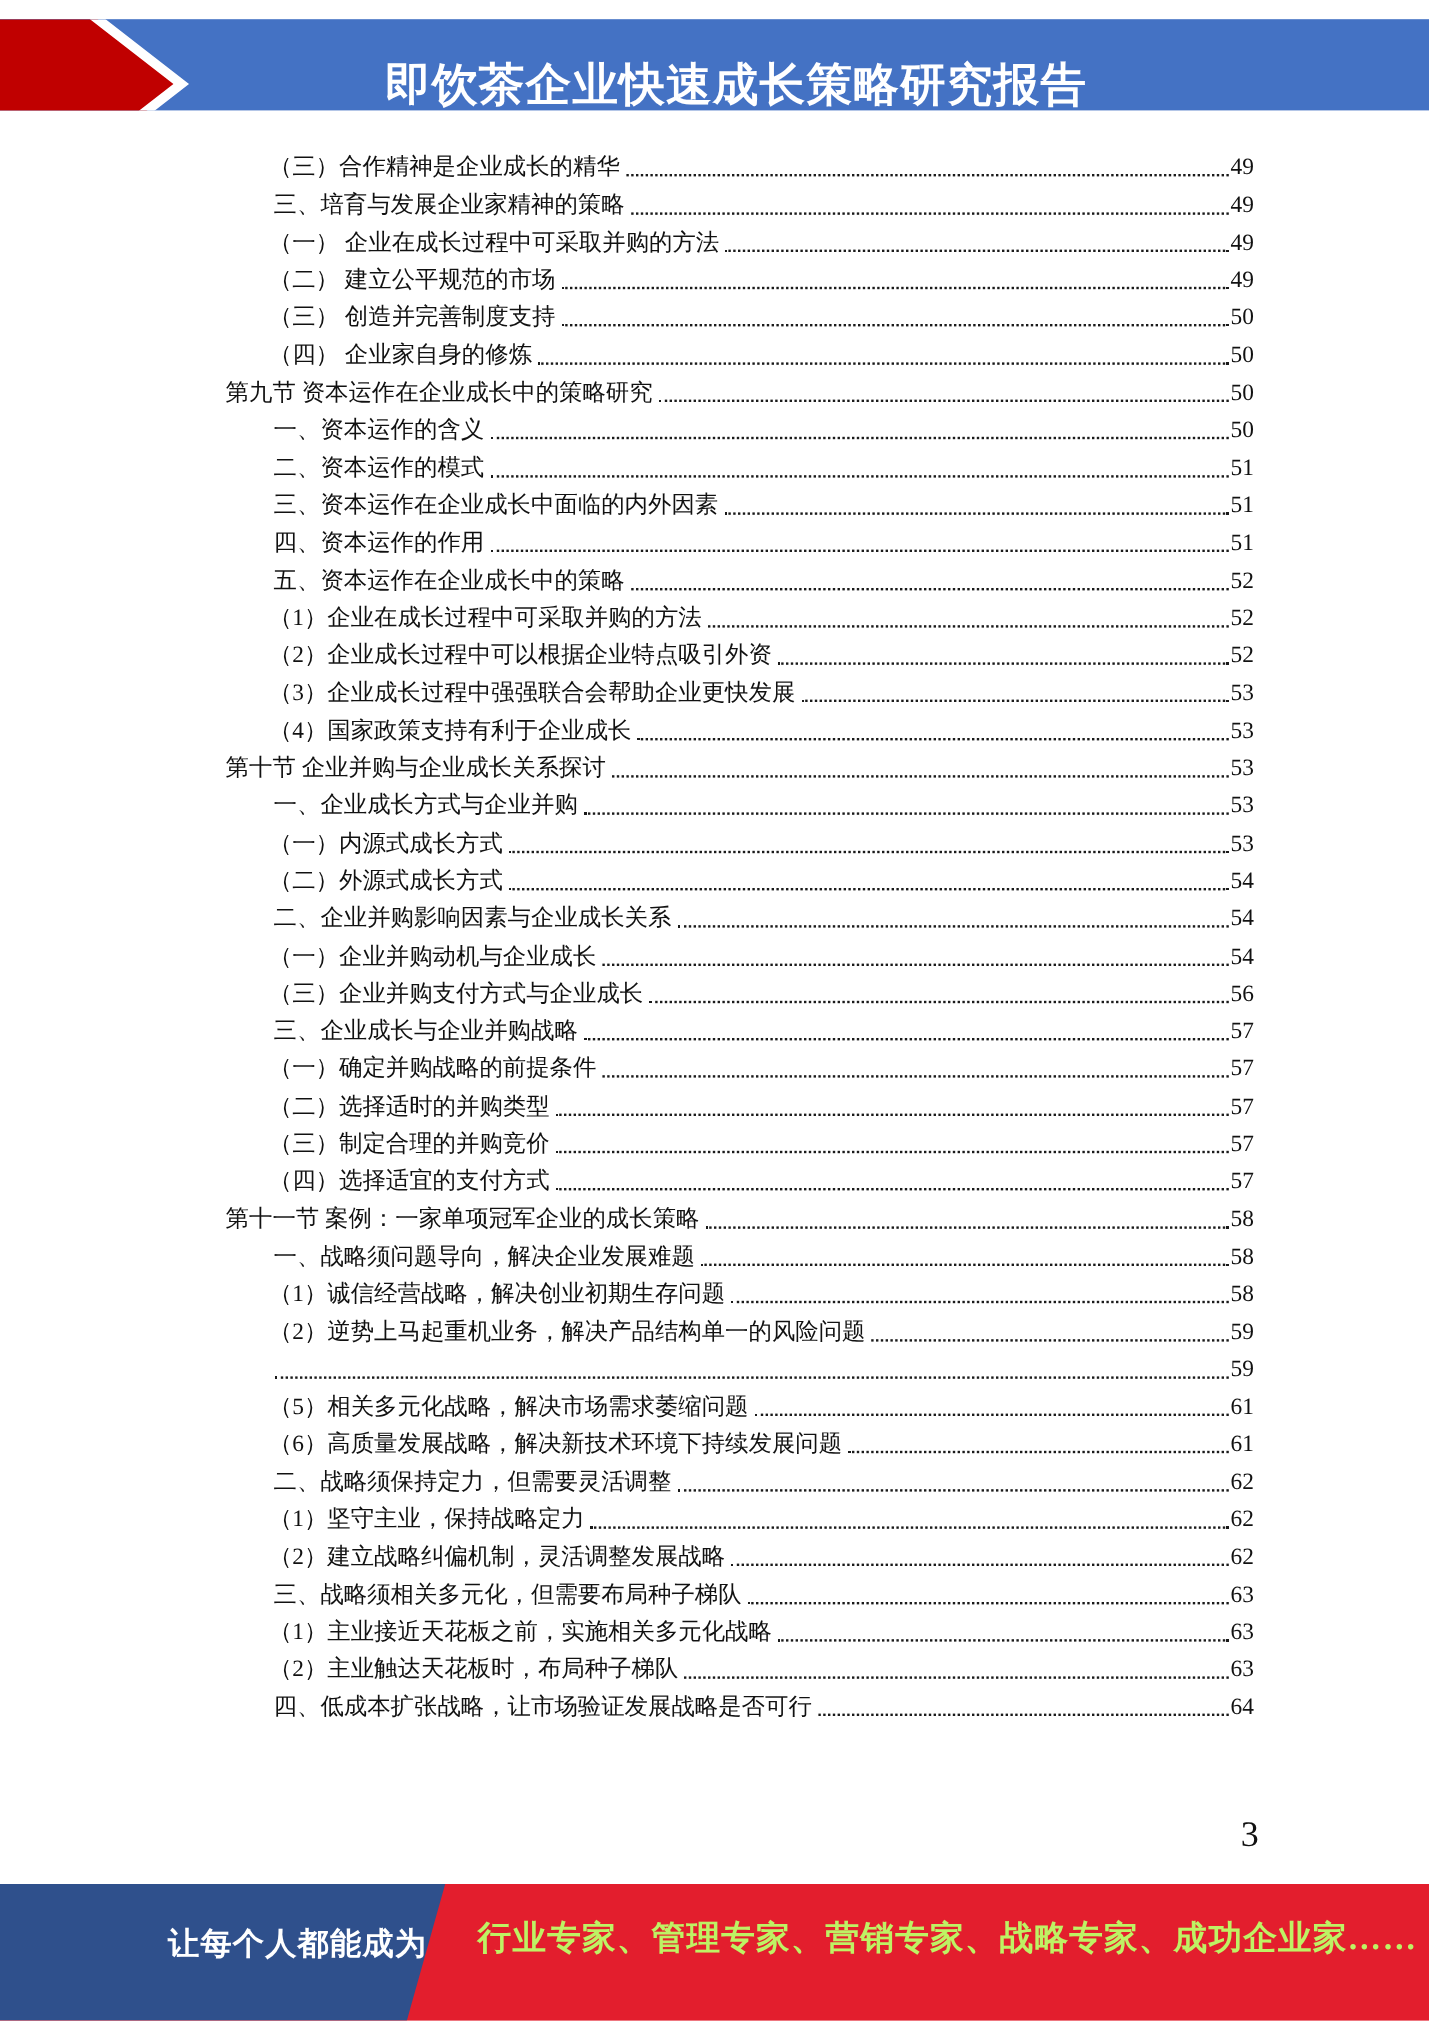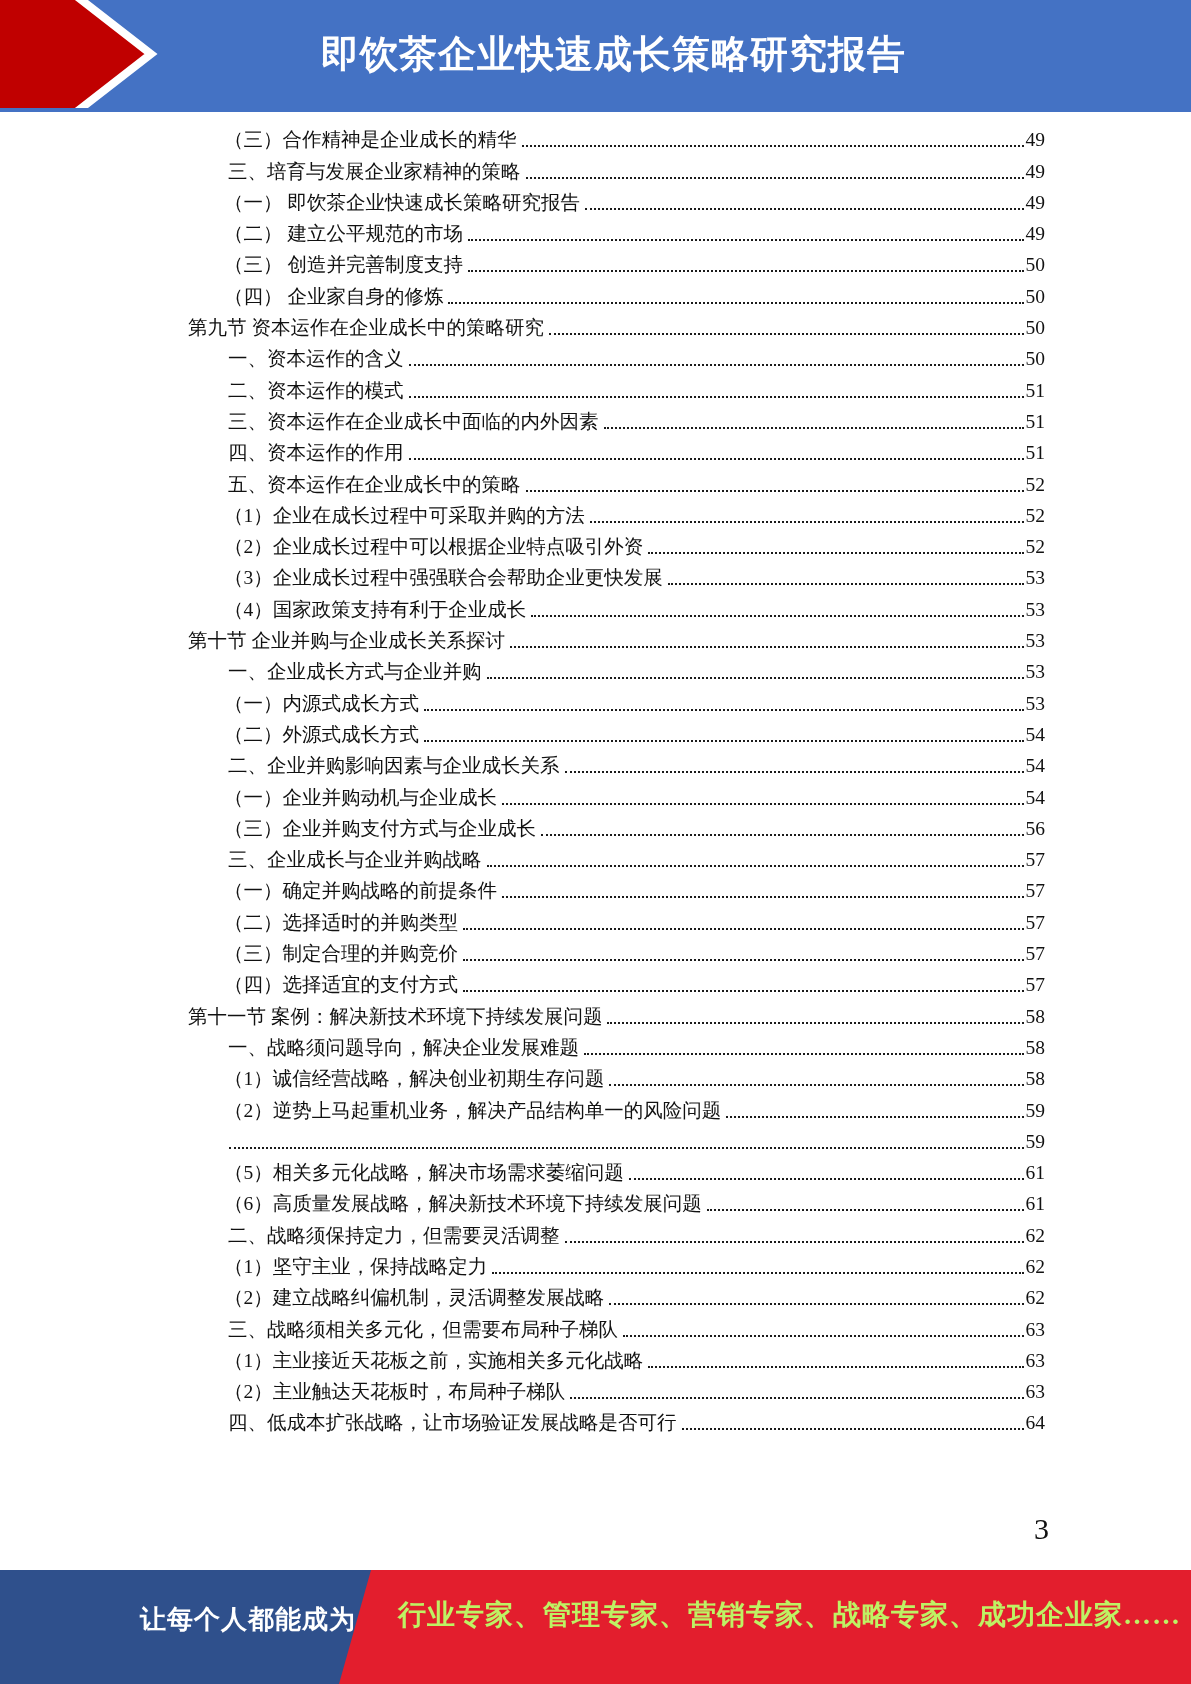--- a/index.html
+++ b/index.html
@@ -14,22 +14,22 @@
   body{
     position:relative;
     background:#ffffff;
     font-family:"Liberation Serif","DejaVu Serif",serif;
     color:var(--text);
     overflow:hidden;
   }
 
   
   .header-banner{
-    position:absolute;top:0;left:0;
-    width:1191px;height:112px;
+    position:absolute;top:16px;left:0;
+    width:1191px;height:76px;
     background:var(--header-blue);
     overflow:hidden;
   }
   .header-arrow{
     position:absolute;left:0;top:0;
   }
   .header-title{
     position:absolute;left:0;right:0;top:0;height:108px;
     display:flex;align-items:center;justify-content:center;
     padding-left:36px;
@@ -114,21 +114,21 @@
     <span class="toc-page">49</span>
   </div>
 
   <div class="toc-row lvl1">
     <span class="toc-label">三、培育与发展企业家精神的策略</span>
     <span class="toc-leader"></span>
     <span class="toc-page">49</span>
   </div>
 
   <div class="toc-row lvl2">
-    <span class="toc-label">（一） 即饮茶企业快速成长策略研究报告</span>
+    <span class="toc-label">（一） 企业在成长过程中可采取并购的方法</span>
     <span class="toc-leader"></span>
     <span class="toc-page">49</span>
   </div>
 
   <div class="toc-row lvl2">
     <span class="toc-label">（二） 建立公平规范的市场</span>
     <span class="toc-leader"></span>
     <span class="toc-page">49</span>
   </div>
 
@@ -271,21 +271,21 @@
     <span class="toc-page">57</span>
   </div>
 
   <div class="toc-row lvl2">
     <span class="toc-label">（四）选择适宜的支付方式</span>
     <span class="toc-leader"></span>
     <span class="toc-page">57</span>
   </div>
 
   <div class="toc-row lvl0">
-    <span class="toc-label">第十一节 案例：解决新技术环境下持续发展问题</span>
+    <span class="toc-label">第十一节 案例：一家单项冠军企业的成长策略</span>
     <span class="toc-leader"></span>
     <span class="toc-page">58</span>
   </div>
 
   <div class="toc-row lvl1">
     <span class="toc-label">一、战略须问题导向，解决企业发展难题</span>
     <span class="toc-leader"></span>
     <span class="toc-page">58</span>
   </div>
 

